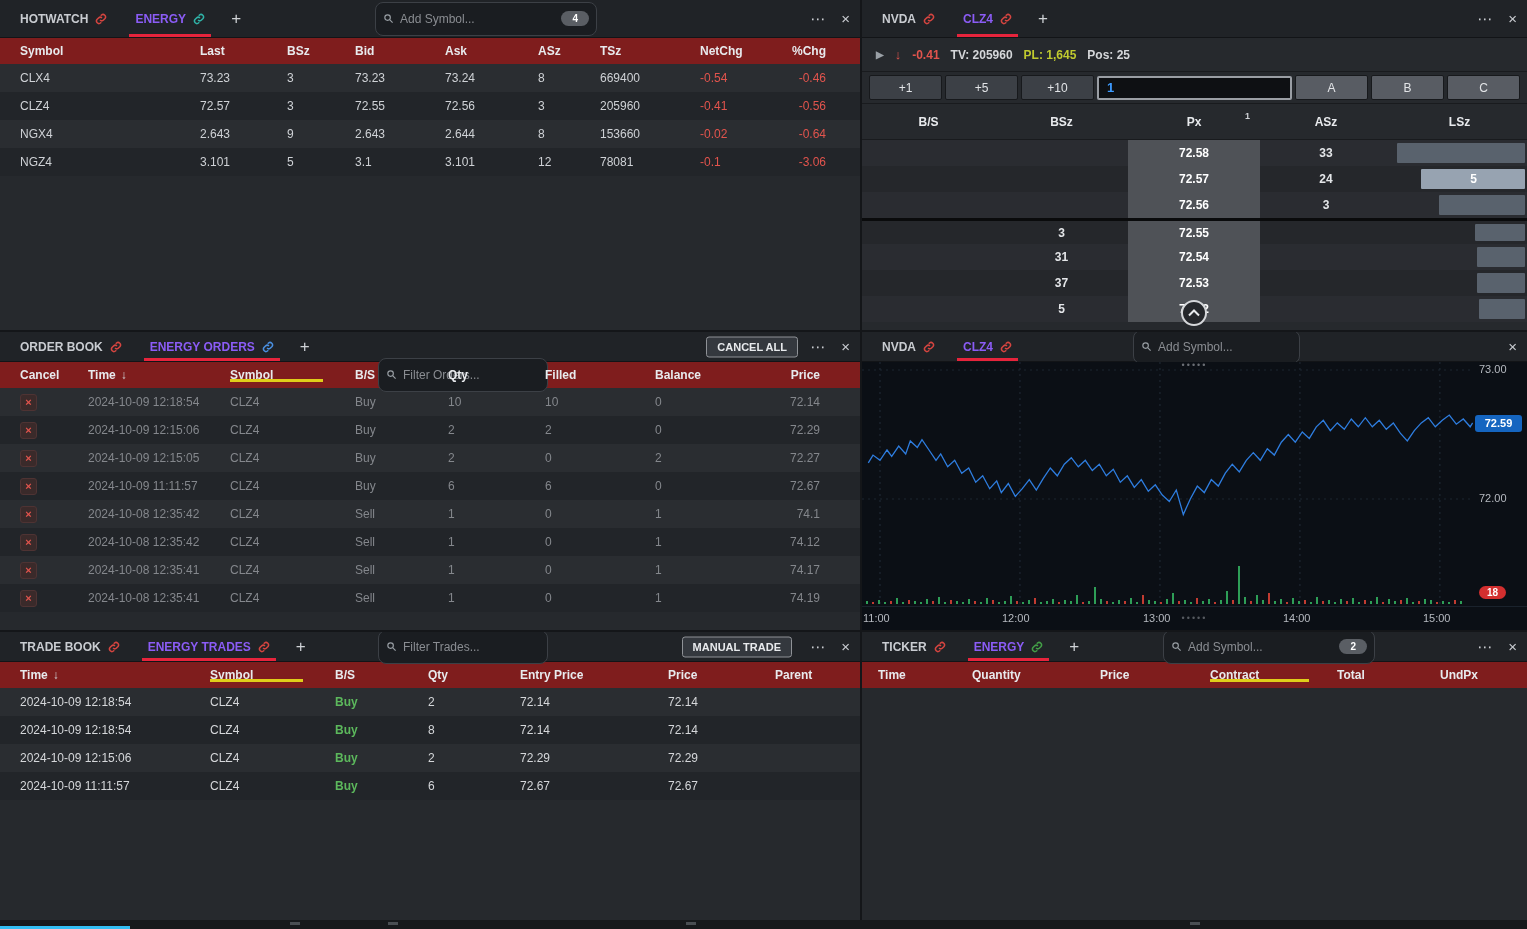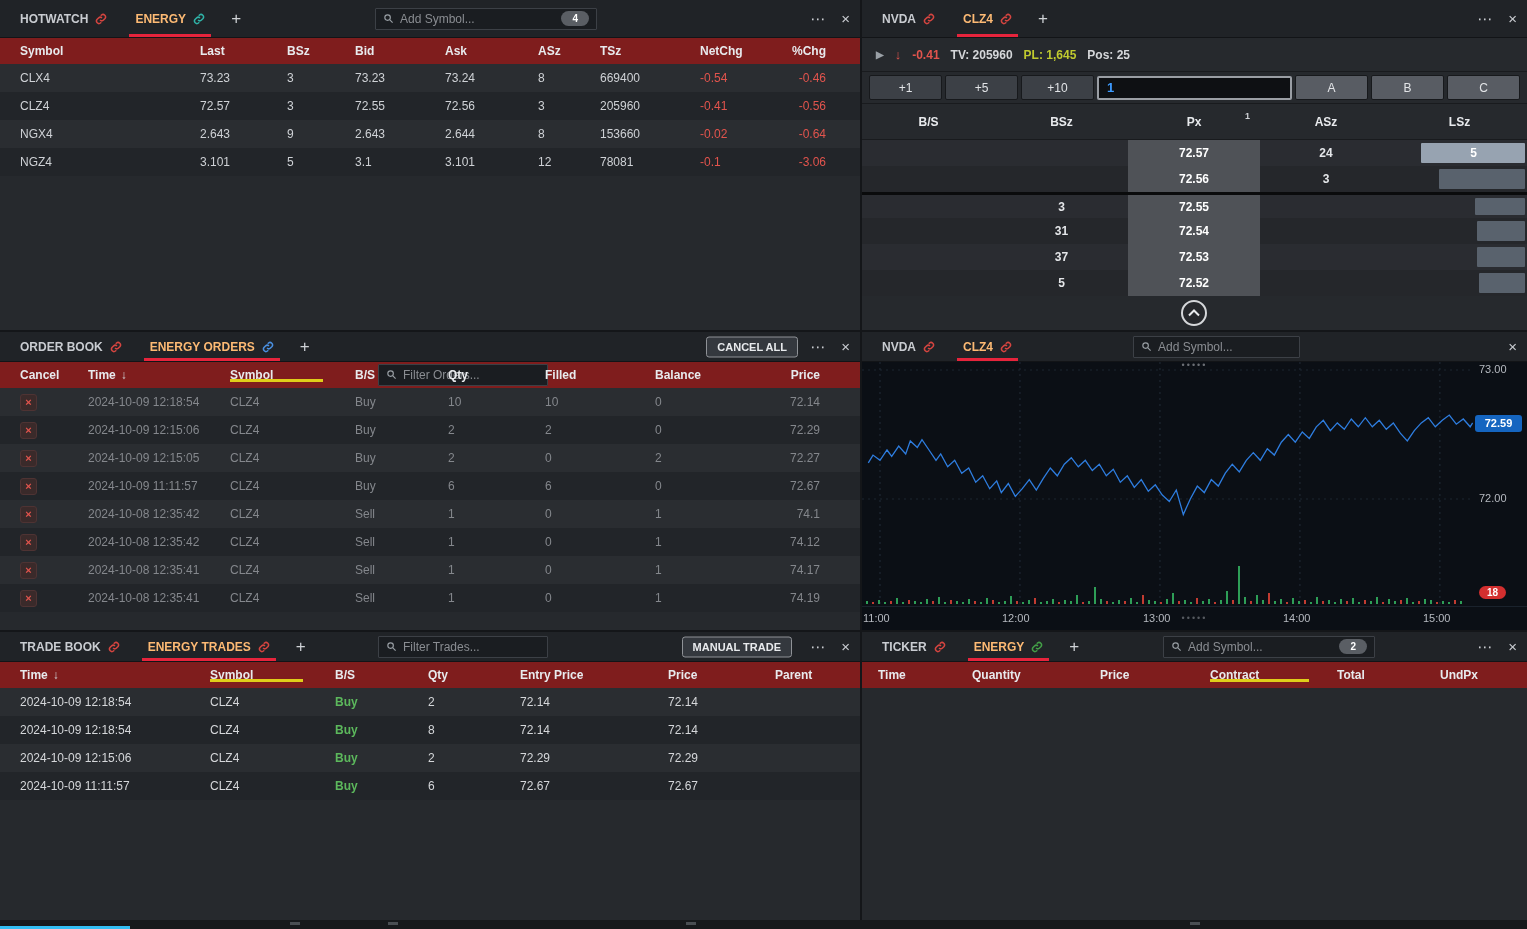--- a/index.html
+++ b/index.html
@@ -17,28 +17,28 @@
   #panel-trades    { left:0; top:632px; width:860px; height:288px; }
   #panel-ticker    { left:862px; top:632px; width:665px; height:288px; }
 
   
   .phead { position:relative; height:38px; background:#202327;
            border-bottom:1px solid #121417; display:flex; align-items:stretch; }
   .phead.slim { height:30px; }
   .tab { display:flex; align-items:center; gap:7px; padding:0 14px 0 20px;
          font-weight:bold; font-size:12px; color:#c9ccd1; cursor:pointer; position:relative; white-space:nowrap; }
   .tab + .tab { padding-left:14px; }
-  .tab.active { color:#fdba74; }
+  .tab.active { color:#8b5cf6; }
   .tab.active::after { content:""; position:absolute; left:8px; right:8px; bottom:0;
                        height:3px; background:var(--tab_underline); }
   .linkicon { display:inline-flex; line-height:0; }
   .addtab { background:none; border:none; color:#cfd2d6; font-size:17px; padding:0 12px;
             cursor:pointer; font-family:inherit; }
-  .search { position:absolute; top:50%; transform:translateY(-50%); height:22px;
-            background:#1a1d21; border:1px solid #3c4046; border-radius:1px;
+  .search { position:absolute; top:50%; transform:translateY(-50%); height:34px;
+            background:#1a1d21; border:1px solid #3c4046; border-radius:8px;
             display:flex; align-items:center; padding:0 7px; gap:6px; }
   .search input { flex:1; min-width:0; background:transparent; border:none; outline:none;
                   color:#d5d7da; font-size:12px; font-family:inherit; }
   .search input::placeholder { color:#8a8d92; }
   .badge { background:#5a5e64; color:#fff; font-size:10px; font-weight:bold;
            padding:2px 11px; border-radius:9px; }
   .hicons { position:absolute; right:10px; top:0; bottom:0; display:flex; align-items:center; gap:16px; }
   .hicon { color:#c9ccd1; font-size:15px; cursor:pointer; line-height:1; }
   .hbtn { position:absolute; top:50%; transform:translateY(-50%); height:21px; padding:0 10px;
           background:#34383e; border:1px solid #8f9297; border-radius:3px; color:#e8eaed;
@@ -283,20 +283,30 @@
     <button class="preset">C</button>
   </div>
   <div class="dom-head">
     <div class="hc">B/S</div>
     <div class="hc">BSz</div>
     <div class="hc"><span>Px</span><span class="sup">1</span></div>
     <div class="hc">ASz</div>
     <div class="hc">LSz</div>
   </div>
   <div class="ladder">
+  <div class="lrow">
+    <div class="lcell"></div>
+    <div class="lcell"></div>
+    <div class="lcell px">72.58</div>
+    <div class="lcell">33</div>
+    <div class="lcell lsz">
+      <span class="lsz-num"></span>
+      <span class="lsz-bar dim" style="width: 128px;"></span>
+    </div>
+  </div>
 
   <div class="lrow">
     <div class="lcell"></div>
     <div class="lcell"></div>
     <div class="lcell px">72.57</div>
     <div class="lcell">24</div>
     <div class="lcell lsz">
       <span class="lsz-num">5</span>
       <span class="lsz-bar bright" style="width: 104px;"></span>
     </div>

